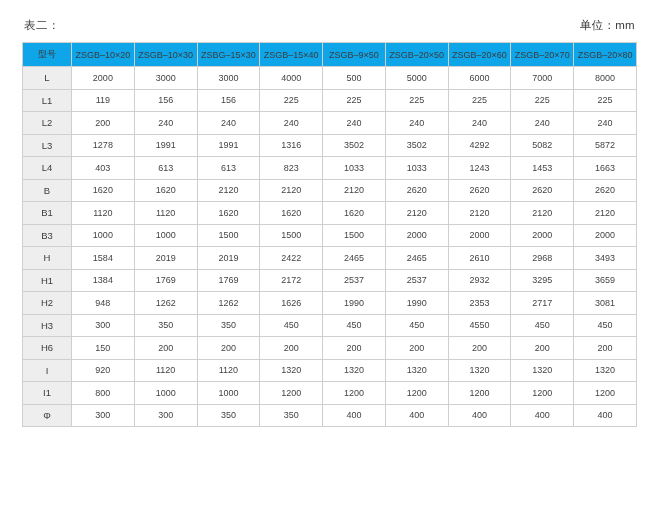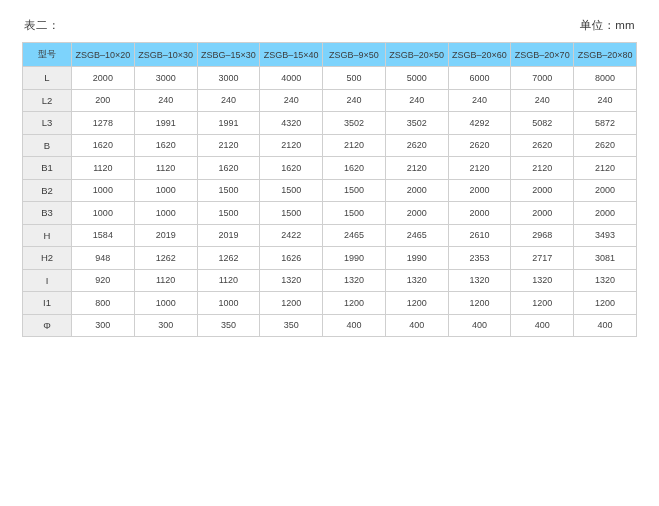--- a/index.html
+++ b/index.html
@@ -50,21 +50,21 @@
     text-align: center;
     vertical-align: middle;
     height: 21.5px;
     padding: 0 1px;
     color: #444444;
     font-weight: normal;
     overflow: hidden;
     white-space: nowrap;
   }
   table.spec thead th {
-    background: #7dd3fc;
+    background: #0ea5e9;
     font-size: 9px;
     color: #3c3c3c;
     height: 23px;
   }
   table.spec thead th.corner {
     width: 46px;
   }
   table.spec tbody td.rowlabel {
     background: #eeeeee;
     color: #3c3c3c;
@@ -108,47 +108,71 @@
         <td class="value">3000</td>
         <td class="value">3000</td>
         <td class="value">4000</td>
         <td class="value">500</td>
         <td class="value">5000</td>
         <td class="value">6000</td>
         <td class="value">7000</td>
         <td class="value">8000</td>
       </tr>
 
+      <tr>
+        <td class="rowlabel">L1</td>
+        <td class="value">119</td>
+        <td class="value">156</td>
+        <td class="value">156</td>
+        <td class="value">225</td>
+        <td class="value">225</td>
+        <td class="value">225</td>
+        <td class="value">225</td>
+        <td class="value">225</td>
+        <td class="value">225</td>
+      </tr>
 
       <tr>
         <td class="rowlabel">L2</td>
         <td class="value">200</td>
         <td class="value">240</td>
         <td class="value">240</td>
         <td class="value">240</td>
         <td class="value">240</td>
         <td class="value">240</td>
         <td class="value">240</td>
         <td class="value">240</td>
         <td class="value">240</td>
       </tr>
 
       <tr>
         <td class="rowlabel">L3</td>
         <td class="value">1278</td>
         <td class="value">1991</td>
         <td class="value">1991</td>
-        <td class="value">4320</td>
+        <td class="value">1316</td>
         <td class="value">3502</td>
         <td class="value">3502</td>
         <td class="value">4292</td>
         <td class="value">5082</td>
         <td class="value">5872</td>
       </tr>
 
+      <tr>
+        <td class="rowlabel">L4</td>
+        <td class="value">403</td>
+        <td class="value">613</td>
+        <td class="value">613</td>
+        <td class="value">823</td>
+        <td class="value">1033</td>
+        <td class="value">1033</td>
+        <td class="value">1243</td>
+        <td class="value">1453</td>
+        <td class="value">1663</td>
+      </tr>
 
       <tr>
         <td class="rowlabel">B</td>
         <td class="value">1620</td>
         <td class="value">1620</td>
         <td class="value">2120</td>
         <td class="value">2120</td>
         <td class="value">2120</td>
         <td class="value">2620</td>
         <td class="value">2620</td>
@@ -162,32 +186,20 @@
         <td class="value">1120</td>
         <td class="value">1620</td>
         <td class="value">1620</td>
         <td class="value">1620</td>
         <td class="value">2120</td>
         <td class="value">2120</td>
         <td class="value">2120</td>
         <td class="value">2120</td>
       </tr>
 
-      <tr>
-        <td class="rowlabel">B2</td>
-        <td class="value">1000</td>
-        <td class="value">1000</td>
-        <td class="value">1500</td>
-        <td class="value">1500</td>
-        <td class="value">1500</td>
-        <td class="value">2000</td>
-        <td class="value">2000</td>
-        <td class="value">2000</td>
-        <td class="value">2000</td>
-      </tr>
 
       <tr>
         <td class="rowlabel">B3</td>
         <td class="value">1000</td>
         <td class="value">1000</td>
         <td class="value">1500</td>
         <td class="value">1500</td>
         <td class="value">1500</td>
         <td class="value">2000</td>
         <td class="value">2000</td>
@@ -201,37 +213,73 @@
         <td class="value">2019</td>
         <td class="value">2019</td>
         <td class="value">2422</td>
         <td class="value">2465</td>
         <td class="value">2465</td>
         <td class="value">2610</td>
         <td class="value">2968</td>
         <td class="value">3493</td>
       </tr>
 
+      <tr>
+        <td class="rowlabel">H1</td>
+        <td class="value">1384</td>
+        <td class="value">1769</td>
+        <td class="value">1769</td>
+        <td class="value">2172</td>
+        <td class="value">2537</td>
+        <td class="value">2537</td>
+        <td class="value">2932</td>
+        <td class="value">3295</td>
+        <td class="value">3659</td>
+      </tr>
 
       <tr>
         <td class="rowlabel">H2</td>
         <td class="value">948</td>
         <td class="value">1262</td>
         <td class="value">1262</td>
         <td class="value">1626</td>
         <td class="value">1990</td>
         <td class="value">1990</td>
         <td class="value">2353</td>
         <td class="value">2717</td>
         <td class="value">3081</td>
       </tr>
 
-
-
-
+      <tr>
+        <td class="rowlabel">H3</td>
+        <td class="value">300</td>
+        <td class="value">350</td>
+        <td class="value">350</td>
+        <td class="value">450</td>
+        <td class="value">450</td>
+        <td class="value">450</td>
+        <td class="value">4550</td>
+        <td class="value">450</td>
+        <td class="value">450</td>
+      </tr>
+
+
+
+      <tr>
+        <td class="rowlabel">H6</td>
+        <td class="value">150</td>
+        <td class="value">200</td>
+        <td class="value">200</td>
+        <td class="value">200</td>
+        <td class="value">200</td>
+        <td class="value">200</td>
+        <td class="value">200</td>
+        <td class="value">200</td>
+        <td class="value">200</td>
+      </tr>
 
       <tr>
         <td class="rowlabel">I</td>
         <td class="value">920</td>
         <td class="value">1120</td>
         <td class="value">1120</td>
         <td class="value">1320</td>
         <td class="value">1320</td>
         <td class="value">1320</td>
         <td class="value">1320</td>

